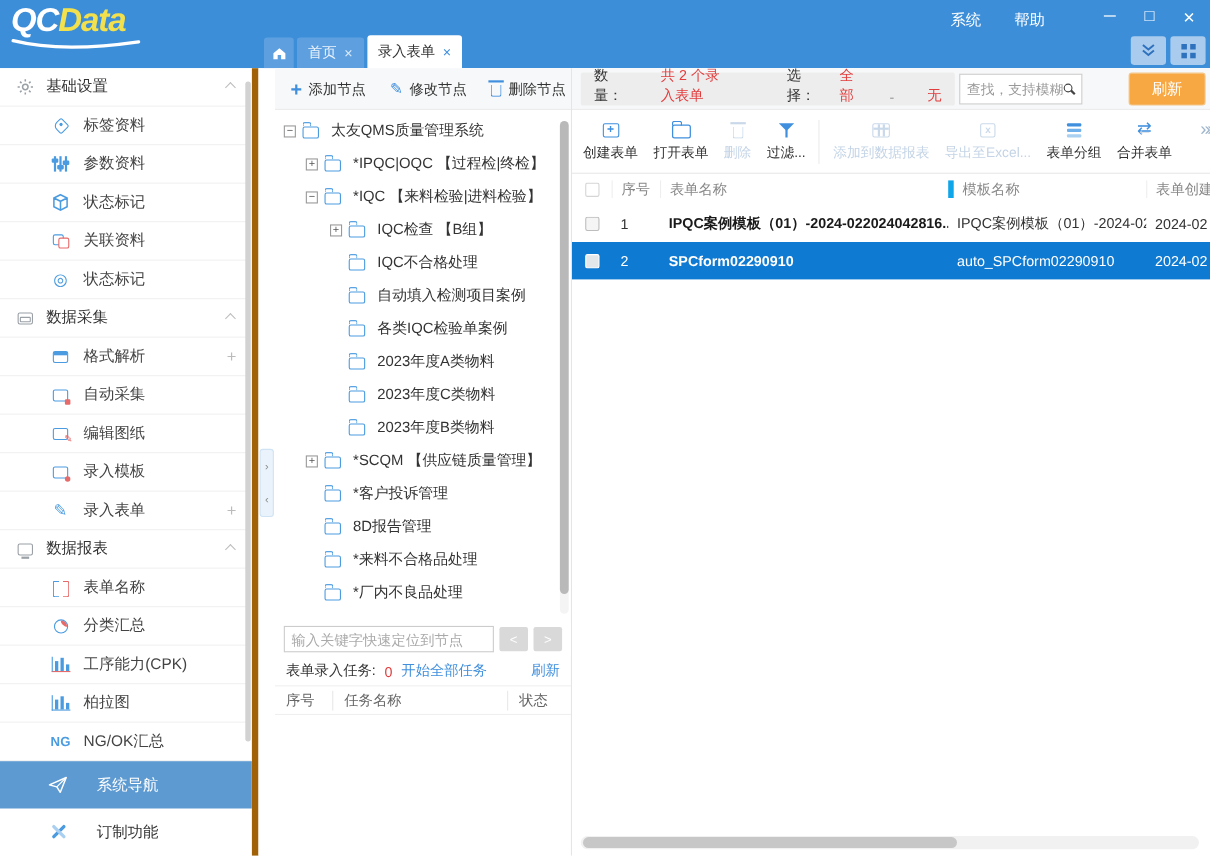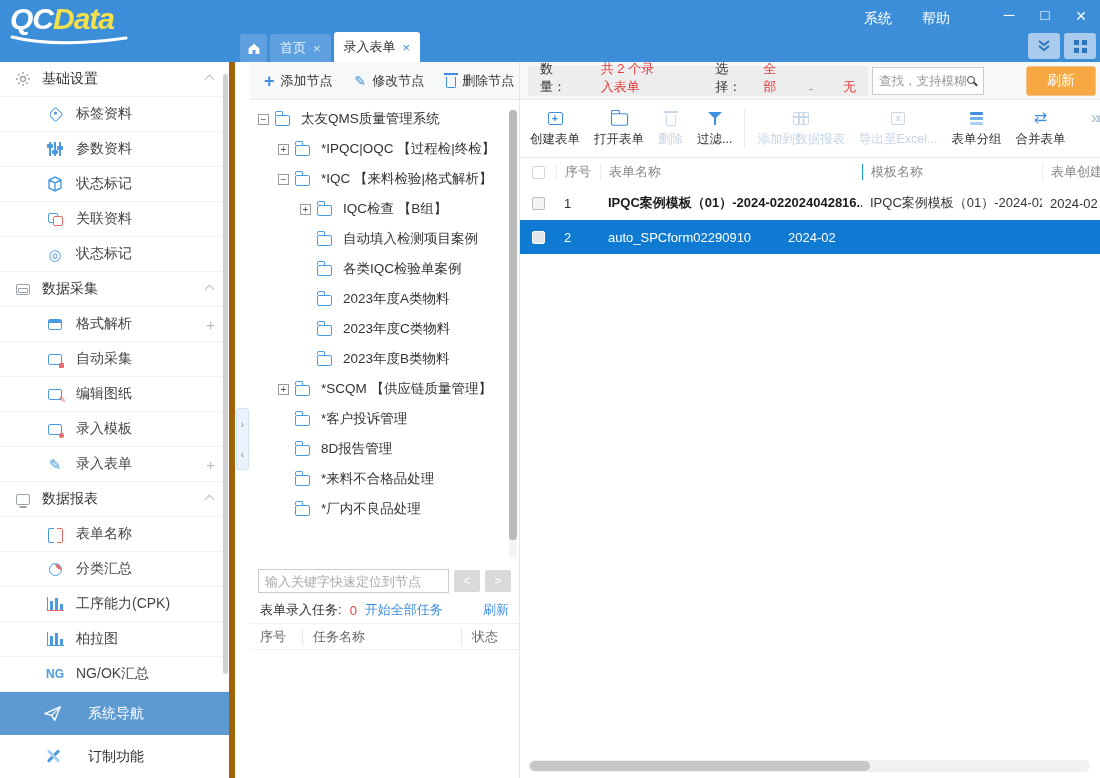--- a/index.html
+++ b/index.html
@@ -156,21 +156,21 @@
   .i-mergef{color:#3f8fde;font-size:16px;line-height:1}
   .scroll-l{position:absolute;right:52px;top:10px;color:#c3cdd8;font-size:15px}
   .scroll-r{position:absolute;right:-4px;top:8px;color:#9fb6cc;font-size:17px;letter-spacing:-3px}
 
   
   .grid-head{height:28px;flex:none;display:flex;align-items:center;color:#888;font-size:13px}
   .gc{padding-left:8px;white-space:nowrap;overflow:hidden}
   .c-chk{width:36px;flex:none;display:flex;justify-content:center;padding-left:0}
   .c-no{width:44px;flex:none;border-left:1px solid #eee;height:16px;line-height:16px}
   .c-name{width:262px;flex:none;border-left:1px solid #eee;height:16px;line-height:16px}
-  .c-tpl{width:180px;flex:none;border-left:1px solid #0ea5e9;height:16px;line-height:16px}
+  .c-tpl{width:180px;flex:none;border-left:5px solid #0ea5e9;height:16px;line-height:16px}
   .c-time{flex:1;min-width:56px;border-left:1px solid #eee;height:16px;line-height:16px}
   .grow{height:34px;flex:none;display:flex;align-items:center;font-size:13px;color:#333}
   .grow .c-no,.grow .c-name,.grow .c-tpl,.grow .c-time{border-left:none;height:auto;line-height:normal}
   .grow .name{font-weight:bold;color:#1a1a1a}
   .grow.selected{background:#0f7ad2;color:#fff}
   .grow.selected .name{color:#fff}
   .cb{width:13px;height:13px;border:1.5px solid #bdbdbd;border-radius:2px;background:#f5f5f5}
   .grow.selected .cb{border-color:#fff;background:#e4e7ea}
   .hscroll{position:absolute;left:8px;right:10px;bottom:6px;height:12px;background:#f1f1f1;border-radius:6px}
   .hscroll .thumb{position:absolute;left:2px;top:1px;width:340px;height:10px;background:#c7c7c7;border-radius:5px}
@@ -403,26 +403,31 @@
           <span class="tl">太友QMS质量管理系统</span>
         </div>
       <div class="tnode d1">
           <span class="exp plus"></span>
           <span class="folder"></span>
           <span class="tl">*IPQC|OQC 【过程检|终检】</span>
         </div>
       <div class="tnode d1">
           <span class="exp minus"></span>
           <span class="folder"></span>
-          <span class="tl">*IQC 【来料检验|格式解析】</span>
+          <span class="tl">*IQC 【来料检验|进料检验】</span>
         </div>
       <div class="tnode d2">
           <span class="exp plus"></span>
           <span class="folder"></span>
           <span class="tl">IQC检查 【B组】</span>
+        </div>
+      <div class="tnode d2">
+          <span class="exp-sp"></span>
+          <span class="folder"></span>
+          <span class="tl">IQC不合格处理</span>
         </div>
       <div class="tnode d2">
           <span class="exp-sp"></span>
           <span class="folder"></span>
           <span class="tl">自动填入检测项目案例</span>
         </div>
       <div class="tnode d2">
           <span class="exp-sp"></span>
           <span class="folder"></span>
           <span class="tl">各类IQC检验单案例</span>
@@ -579,20 +584,21 @@
       <span class="gc c-no">1</span>
       <span class="gc c-name name">IPQC案例模板（01）-2024-022024042816...</span>
       <span class="gc c-tpl">IPQC案例模板（01）-2024-02</span>
       <span class="gc c-time">2024-02</span>
     </div>
     <div class="grow selected">
       <span class="gc c-chk">
           <span class="cb"></span>
         </span>
       <span class="gc c-no">2</span>
+      <span class="gc c-name name">SPCform02290910</span>
       <span class="gc c-tpl">auto_SPCform02290910</span>
       <span class="gc c-time">2024-02</span>
     </div>
 
     <div class="hscroll">
         <div class="thumb"></div>
       </div>
   </div>
 
 </div>

